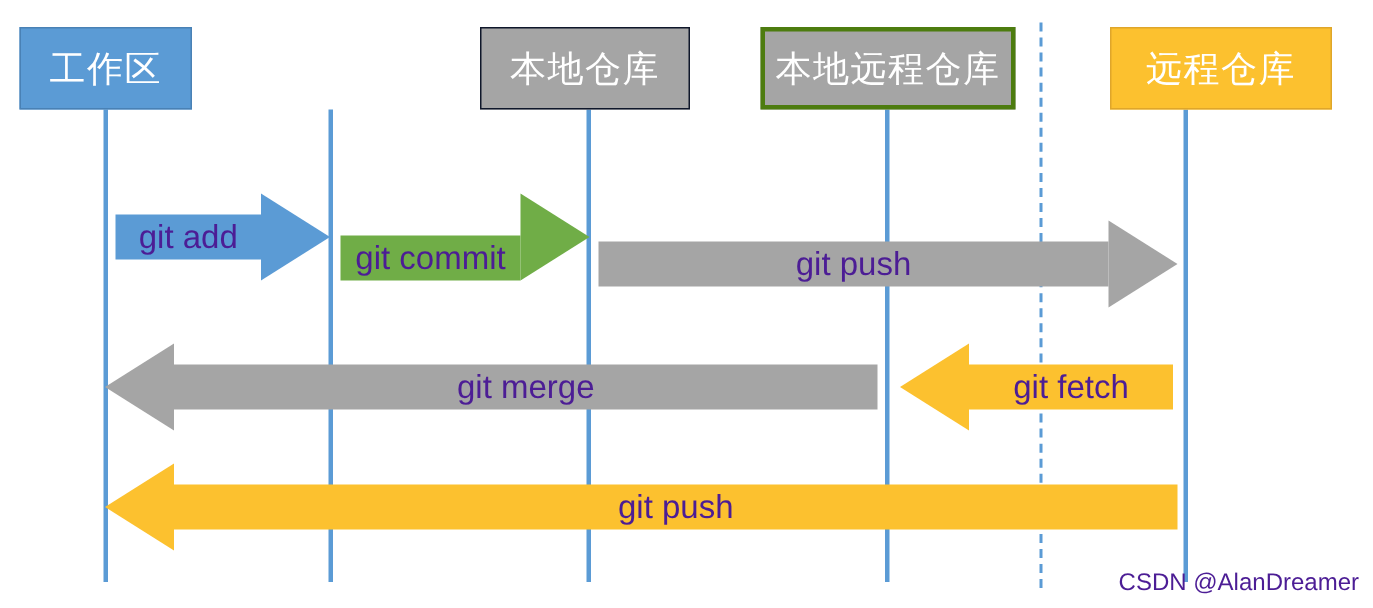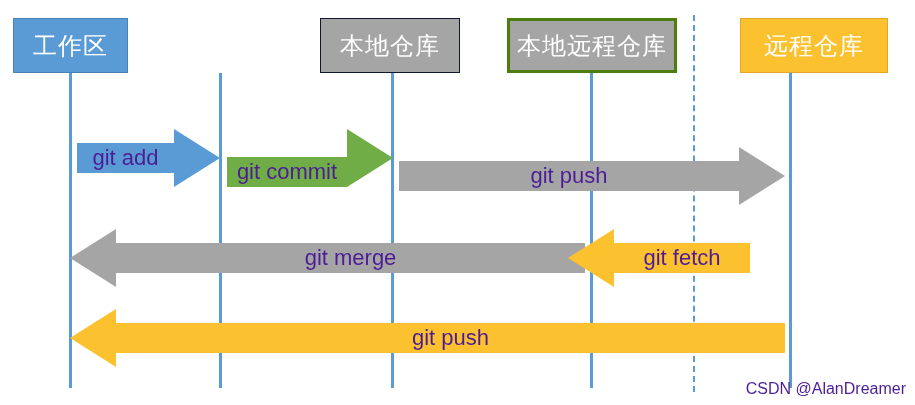--- a/index.html
+++ b/index.html
@@ -26,21 +26,21 @@
   .ahead-r{width:0;height:0;border-top:29px solid transparent;border-bottom:29px solid transparent;border-left:46px solid;}
   .ahead-l{width:0;height:0;border-top:29px solid transparent;border-bottom:29px solid transparent;border-right:46px solid;}
   .c-blue .abody{background:#5B9BD5}.c-blue .ahead-r{border-left-color:#5B9BD5}
   .c-green .abody{background:#70AD47}.c-green .ahead-r{border-left-color:#70AD47}
   .c-gray .abody{background:#A5A5A5}.c-gray .ahead-r{border-left-color:#A5A5A5}.c-gray .ahead-l{border-right-color:#A5A5A5}
   .c-yellow .abody{background:#FCC12F}.c-yellow .ahead-l{border-right-color:#FCC12F}
   .a-add{left:77px;top:129px;width:143px;}
   .a-commit{left:227px;top:129px;width:166px;align-items:flex-end;}
   .a-push{left:399px;top:147px;width:386px;}
   .a-merge{left:70px;top:229px;width:515px;}
-  .a-fetch{left:568px;top:229px;width:182px;}
+  .a-fetch{left:600px;top:229px;width:182px;}
   .a-pull{left:70px;top:309px;width:715px;}
   
   .watermark{position:absolute;right:9px;bottom:7px;color:#4c1d95;font-size:16px;}
 </style>
 </head>
 <body>
 
 <div class="canvas">
 
   <div class="lifeline l1"></div>

